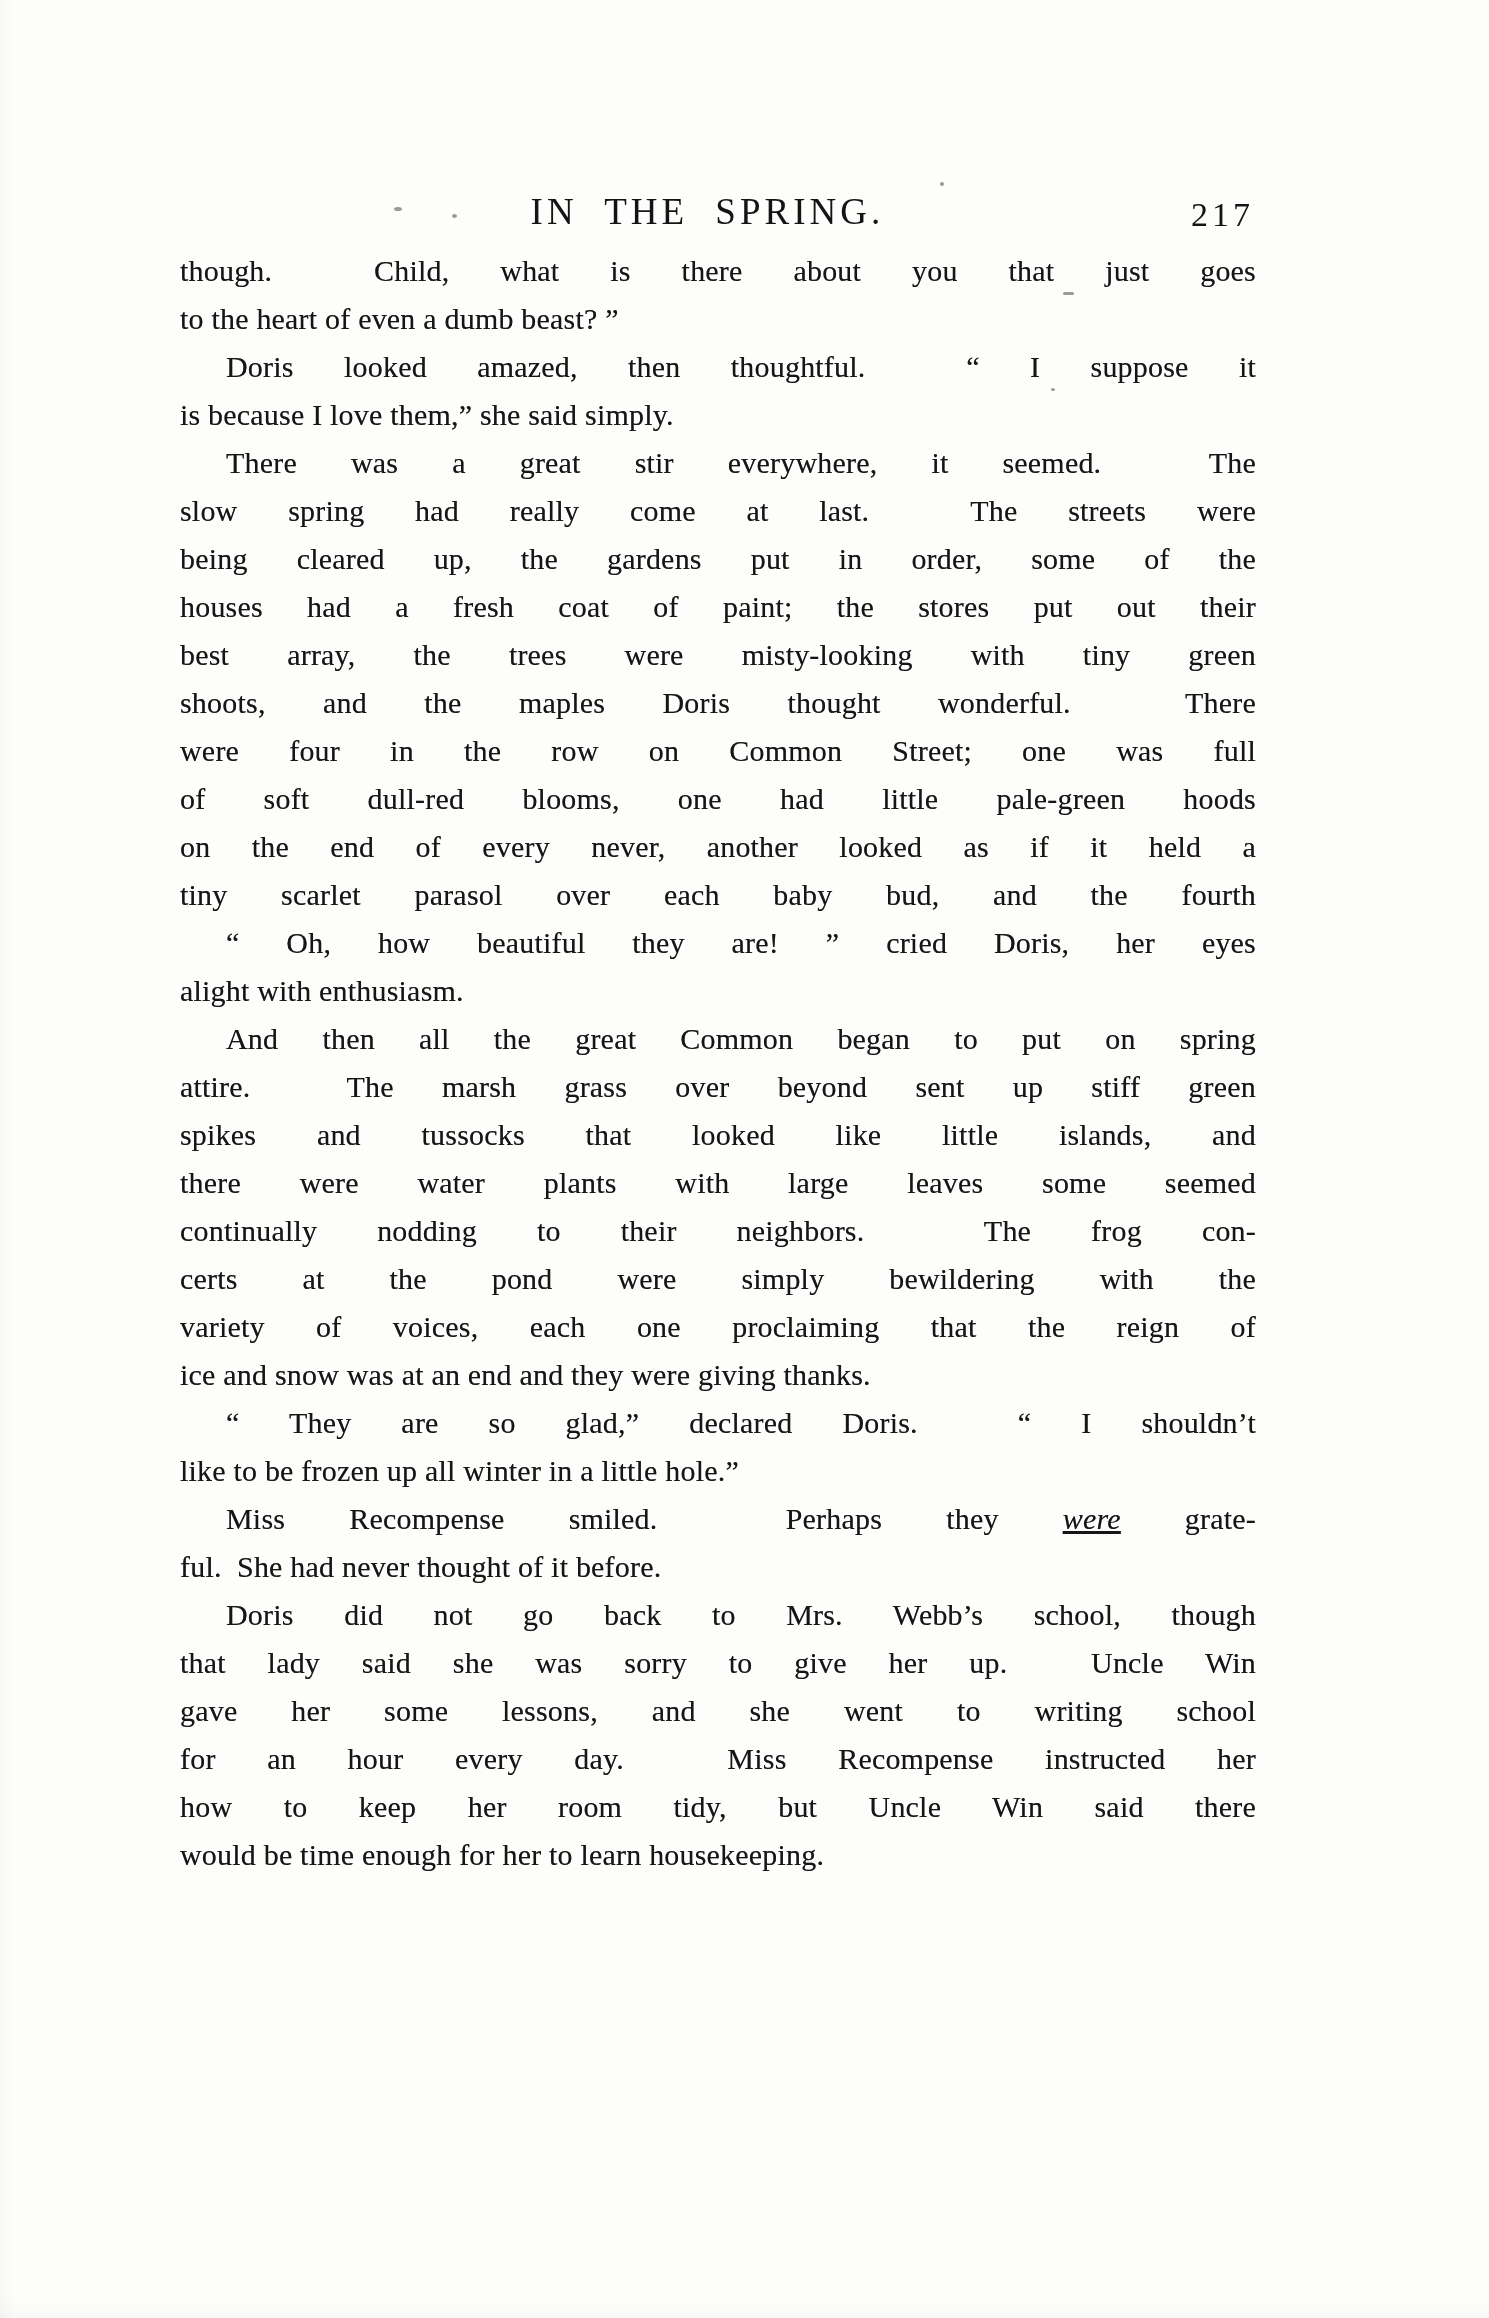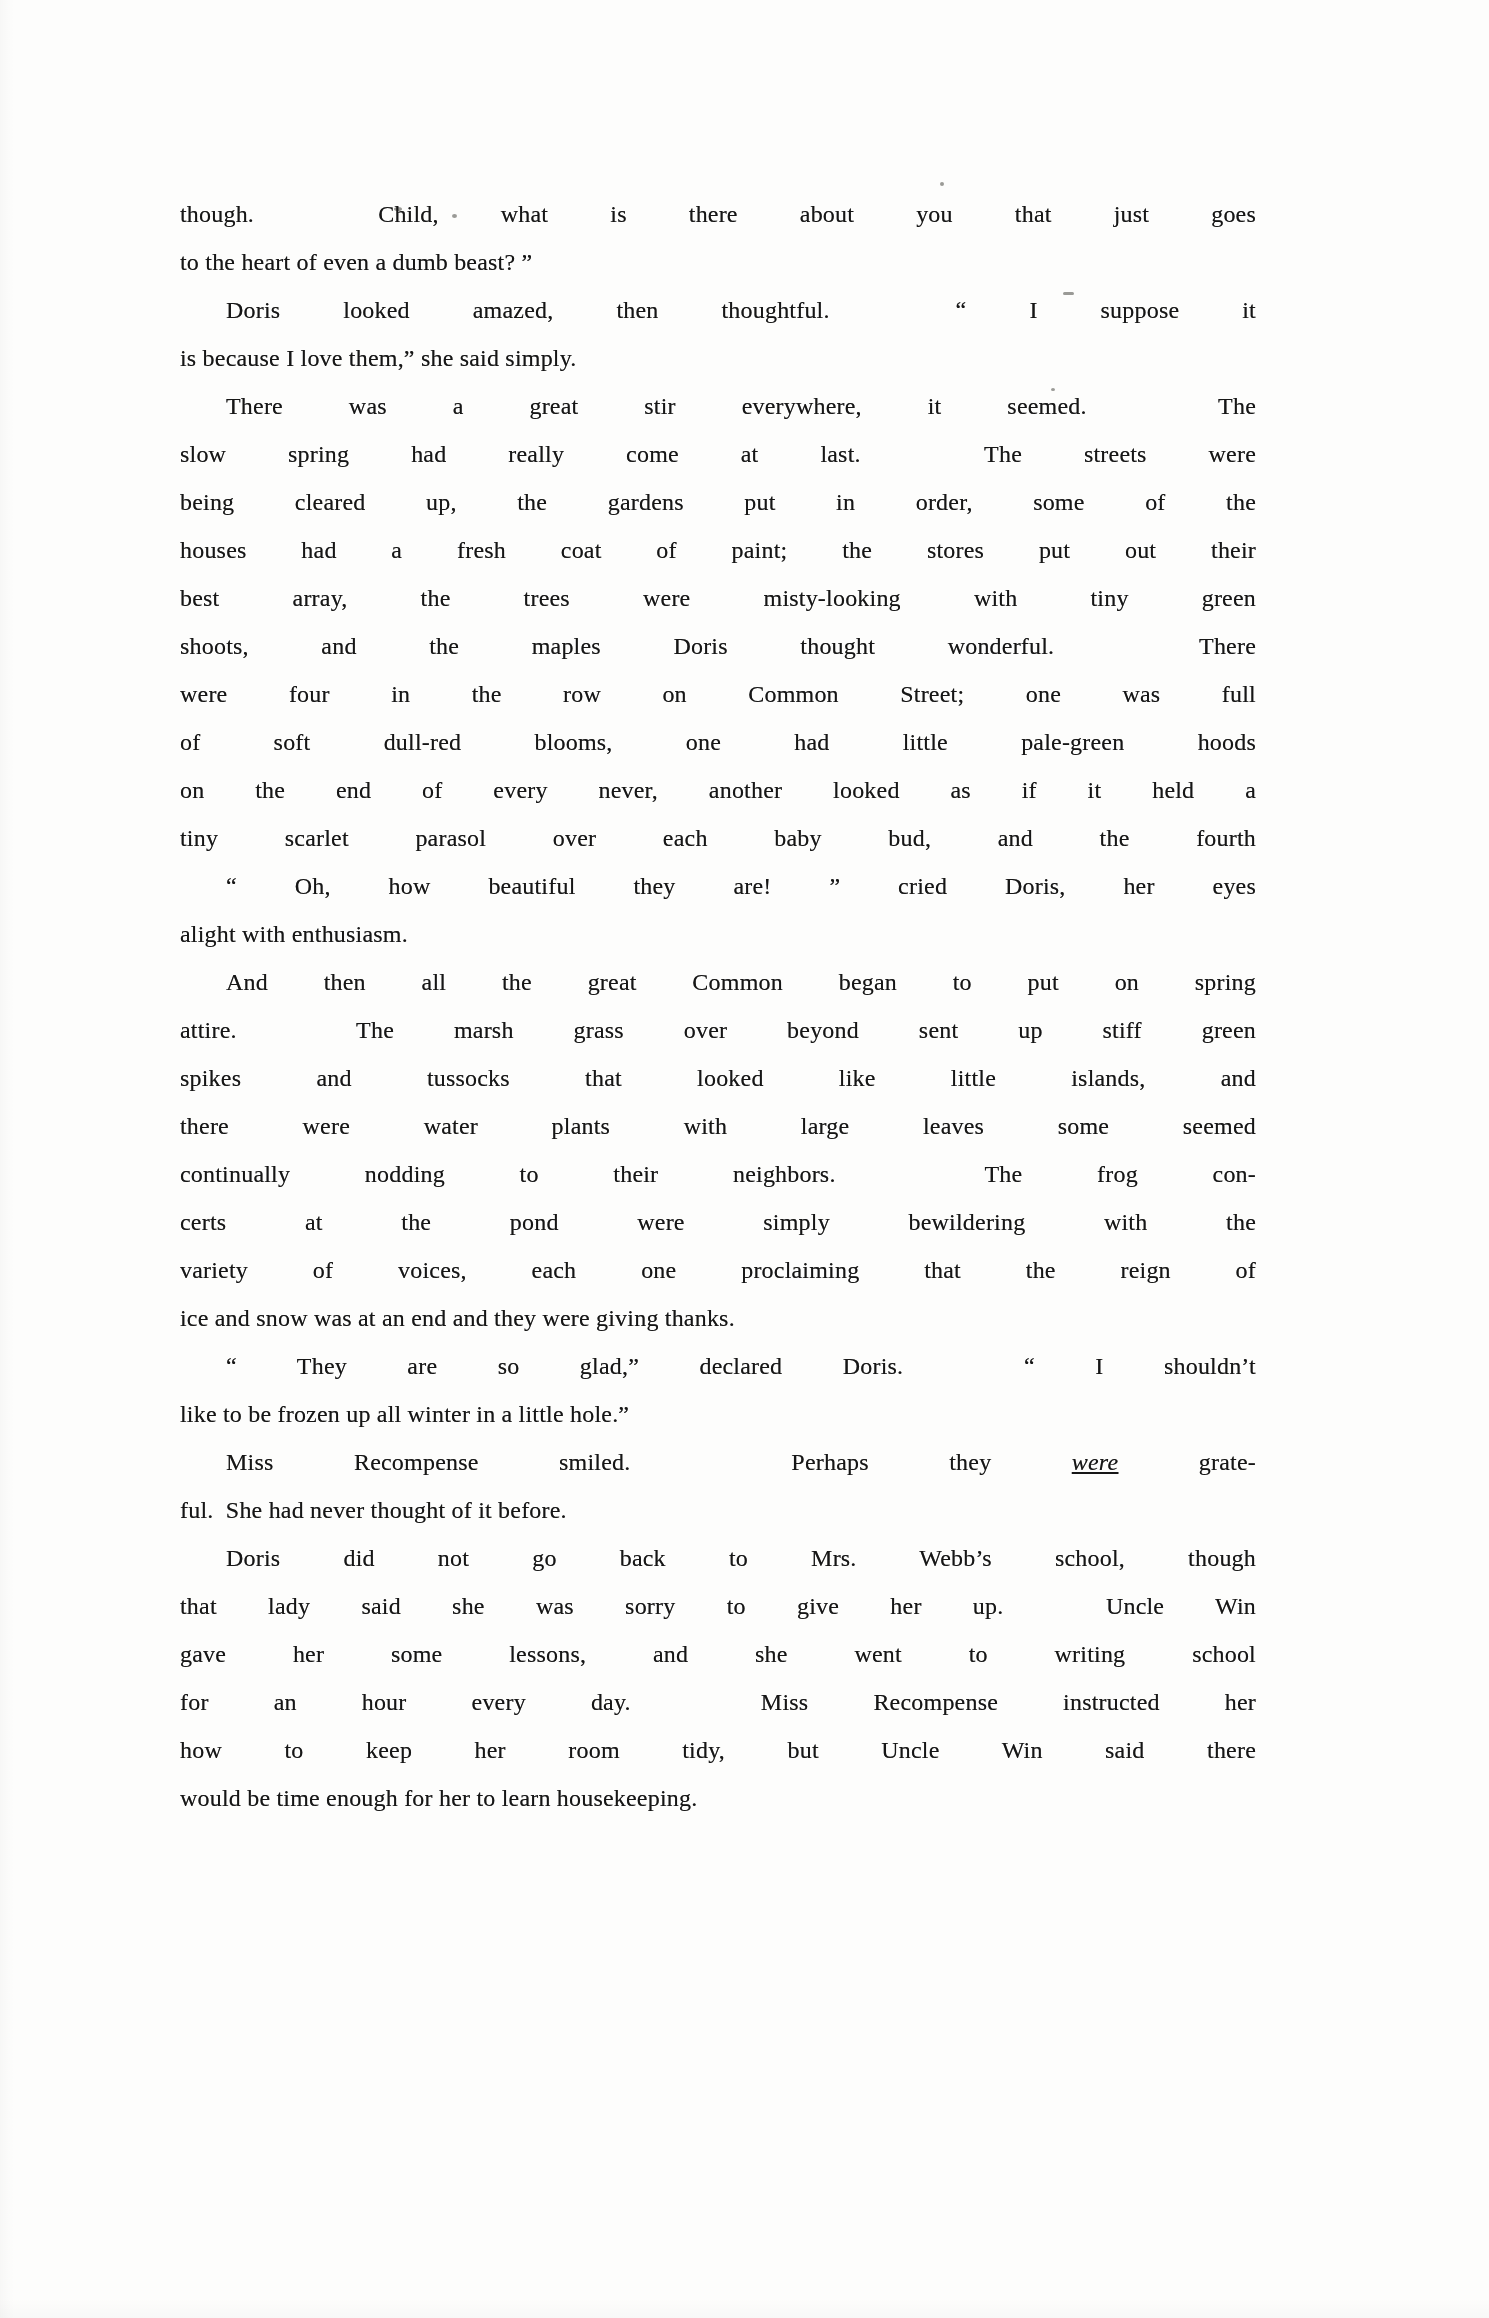--- a/index.html
+++ b/index.html
@@ -48,21 +48,21 @@
     position: absolute;
     right: 2px;
     top: 3px;
     font-size: 34px;
     line-height: 44px;
     letter-spacing: 4px;
     font-variant-numeric: oldstyle-nums;
     color: #141414;
   }
   .page-body {
-    font-size: 24px;
+    font-size: 30px;
     line-height: 48px;
     letter-spacing: 0.2px;
   }
   .para { margin: 0; }
   .line {
     text-align: justify;
     text-align-last: justify;
     min-height: 48px;
     text-shadow: 0 0 0.5px rgba(20,20,20,0.55);
   }
@@ -86,20 +86,24 @@
 
 <div class="page">
 
   <div class="speck" style="left:394px; top:207px; width:8px; height:4px;"></div>
   <div class="speck" style="left:452px; top:214px; width:5px; height:4px;"></div>
   <div class="speck" style="left:940px; top:182px; width:4px; height:4px;"></div>
   <div class="speck dash" style="left:1063px; top:292px; width:11px; height:3px;"></div>
   <div class="speck" style="left:1051px; top:388px; width:4px; height:3px;"></div>
 
   <div class="text-block">
+    <div class="header-row">
+      <div class="running-title">IN THE SPRING.</div>
+      <div class="page-number">217</div>
+    </div>
 
     <div class="page-body">
 
     <div class="para">
           <div class="line">though.&nbsp; Child, what is there about you that just goes</div>
           <div class="line last">to the heart of even a dumb beast? ”</div>
         </div>
         <div class="para">
           <div class="line indent">Doris looked amazed, then thoughtful.&nbsp; “ I suppose it</div>
           <div class="line last">is because I love them,” she said simply.</div>

